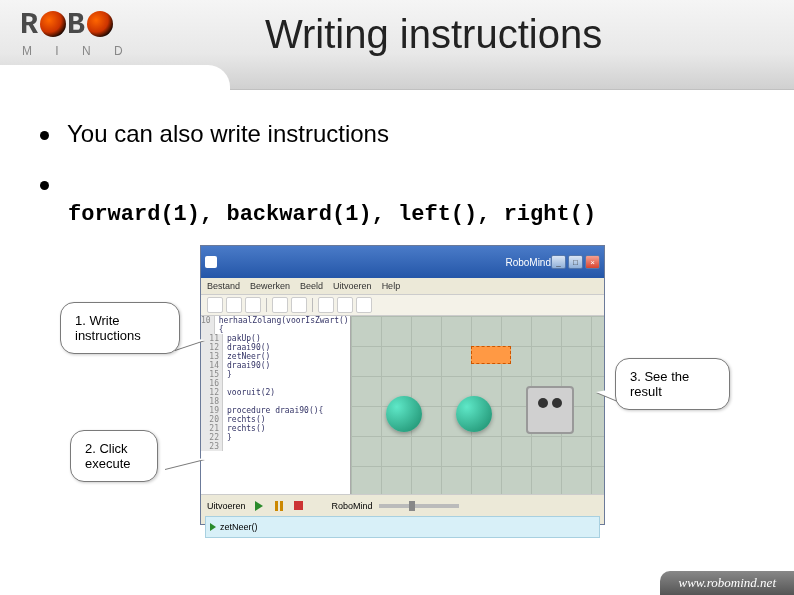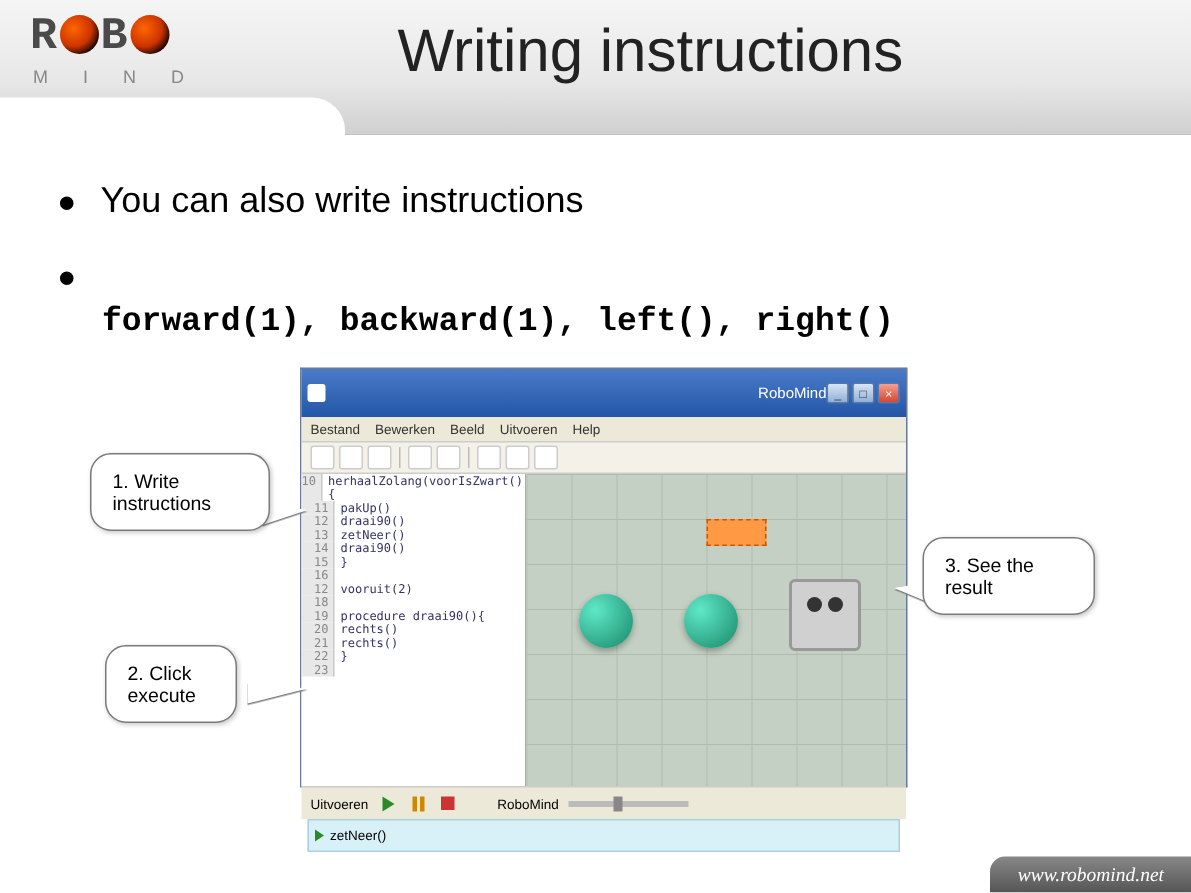--- a/index.html
+++ b/index.html
@@ -25,21 +25,21 @@
 .titlebar-icon { width: 12px; height: 12px; background: #fff; border-radius: 2px; margin-right: 4px; }
 .titlebar-text { color: #fff; font-size: 10px; flex: 1; }
 .titlebar-btns { display: flex; gap: 2px; }
 .tbtn { width: 15px; height: 14px; background: linear-gradient(to bottom, #d9e5f5, #90b0d8); border: 1px solid #5577aa; border-radius: 2px; font-size: 8px; display: flex; align-items: center; justify-content: center; color: #333; }
 .tbtn.close { background: linear-gradient(to bottom, #f5a090, #d84530); color: #fff; }
 .menubar { height: 16px; background: #ece9d8; display: flex; gap: 10px; padding: 0 6px; font-size: 9px; color: #333; align-items: center; }
 .toolbar { height: 22px; background: #f4f2e8; border-top: 1px solid #ccc; border-bottom: 1px solid #ccc; display: flex; gap: 3px; padding: 2px 6px; align-items: center; }
 .tool-icon { width: 16px; height: 16px; background: #fff; border: 1px solid #ccc; border-radius: 2px; }
 .tool-sep { width: 1px; height: 14px; background: #bbb; margin: 0 2px; }
 
-.app-body { display: flex; height: 208px; border-radius: 18px; }
+.app-body { display: flex; height: 178px; border-radius: 18px; }
 .code-panel { width: 150px; background: #fff; border-right: 1px solid #aaa; font-family: monospace; font-size: 8px; overflow: hidden; }
 .code-row { display: flex; }
 .gutter { width: 22px; background: #e8e8e8; color: #888; text-align: right; padding-right: 3px; border-right: 1px solid #ccc; }
 .code-cell { padding-left: 4px; color: #336; }
 .view-panel { flex: 1; background: #c4d0c4; position: relative; }
 .tile-grid { position: absolute; inset: 0; background-image: linear-gradient(#b0bcb0 1px, transparent 1px), linear-gradient(90deg, #b0bcb0 1px, transparent 1px); background-size: 30px 30px; }
 .beacon { position: absolute; top: 30px; left: 120px; width: 40px; height: 18px; background: #ff9944; border: 1px dashed #cc5500; }
 .ball { position: absolute; width: 36px; height: 36px; background: radial-gradient(circle at 30% 30%, #5fe8c8, #188868); border-radius: 50%; box-shadow: 0 2px 4px rgba(0,0,0,.3); }
 .ball.b1 { top: 80px; left: 35px; }
 .ball.b2 { top: 80px; left: 105px; }

